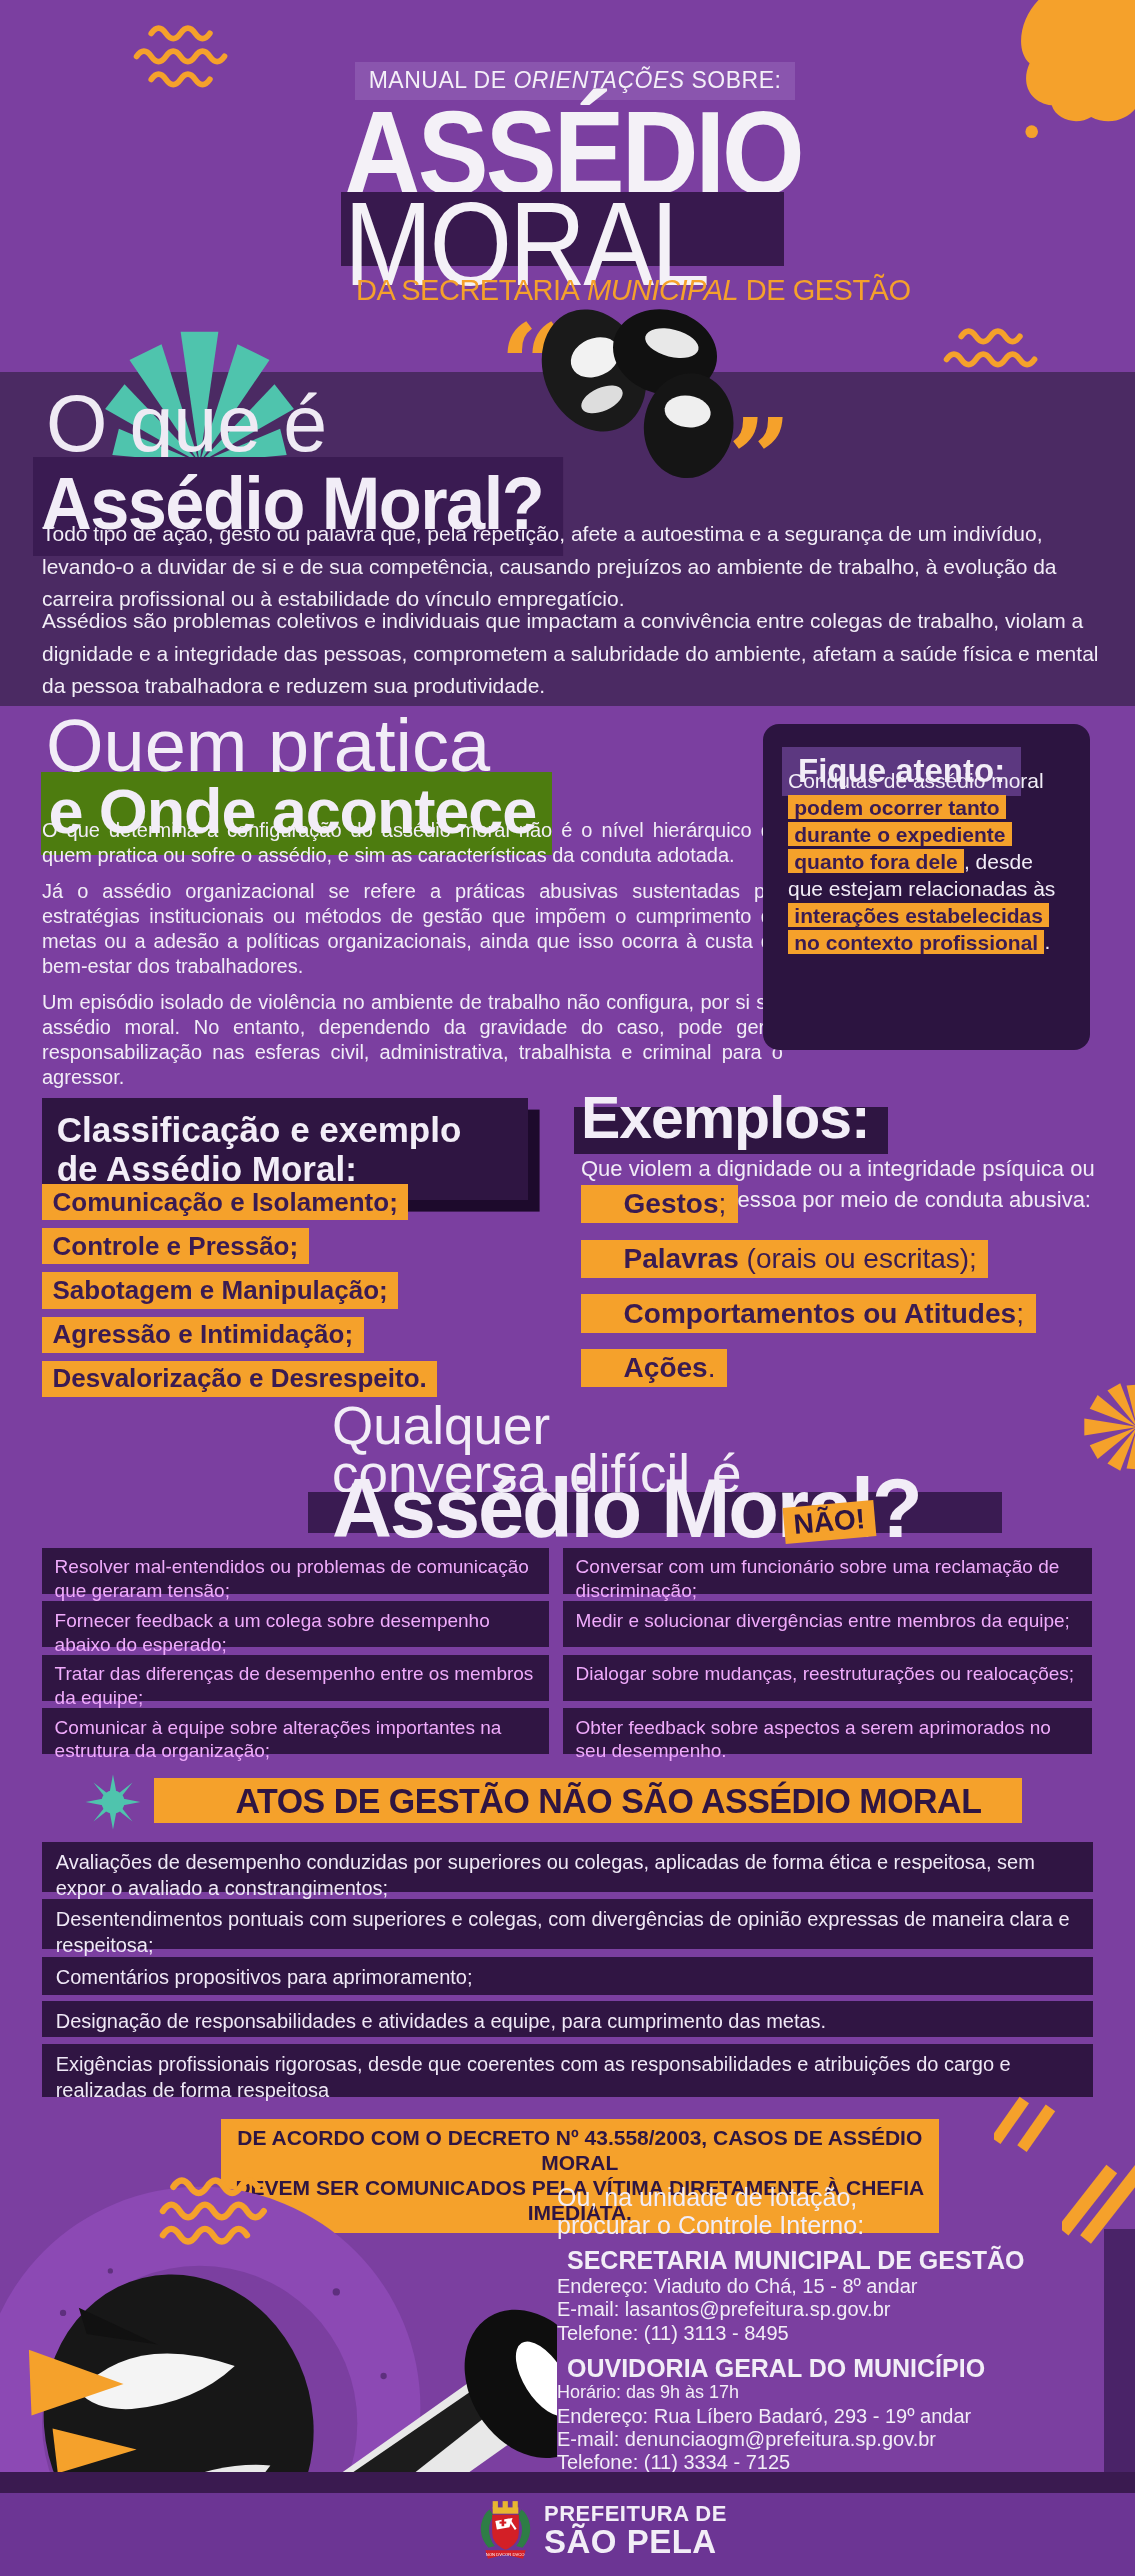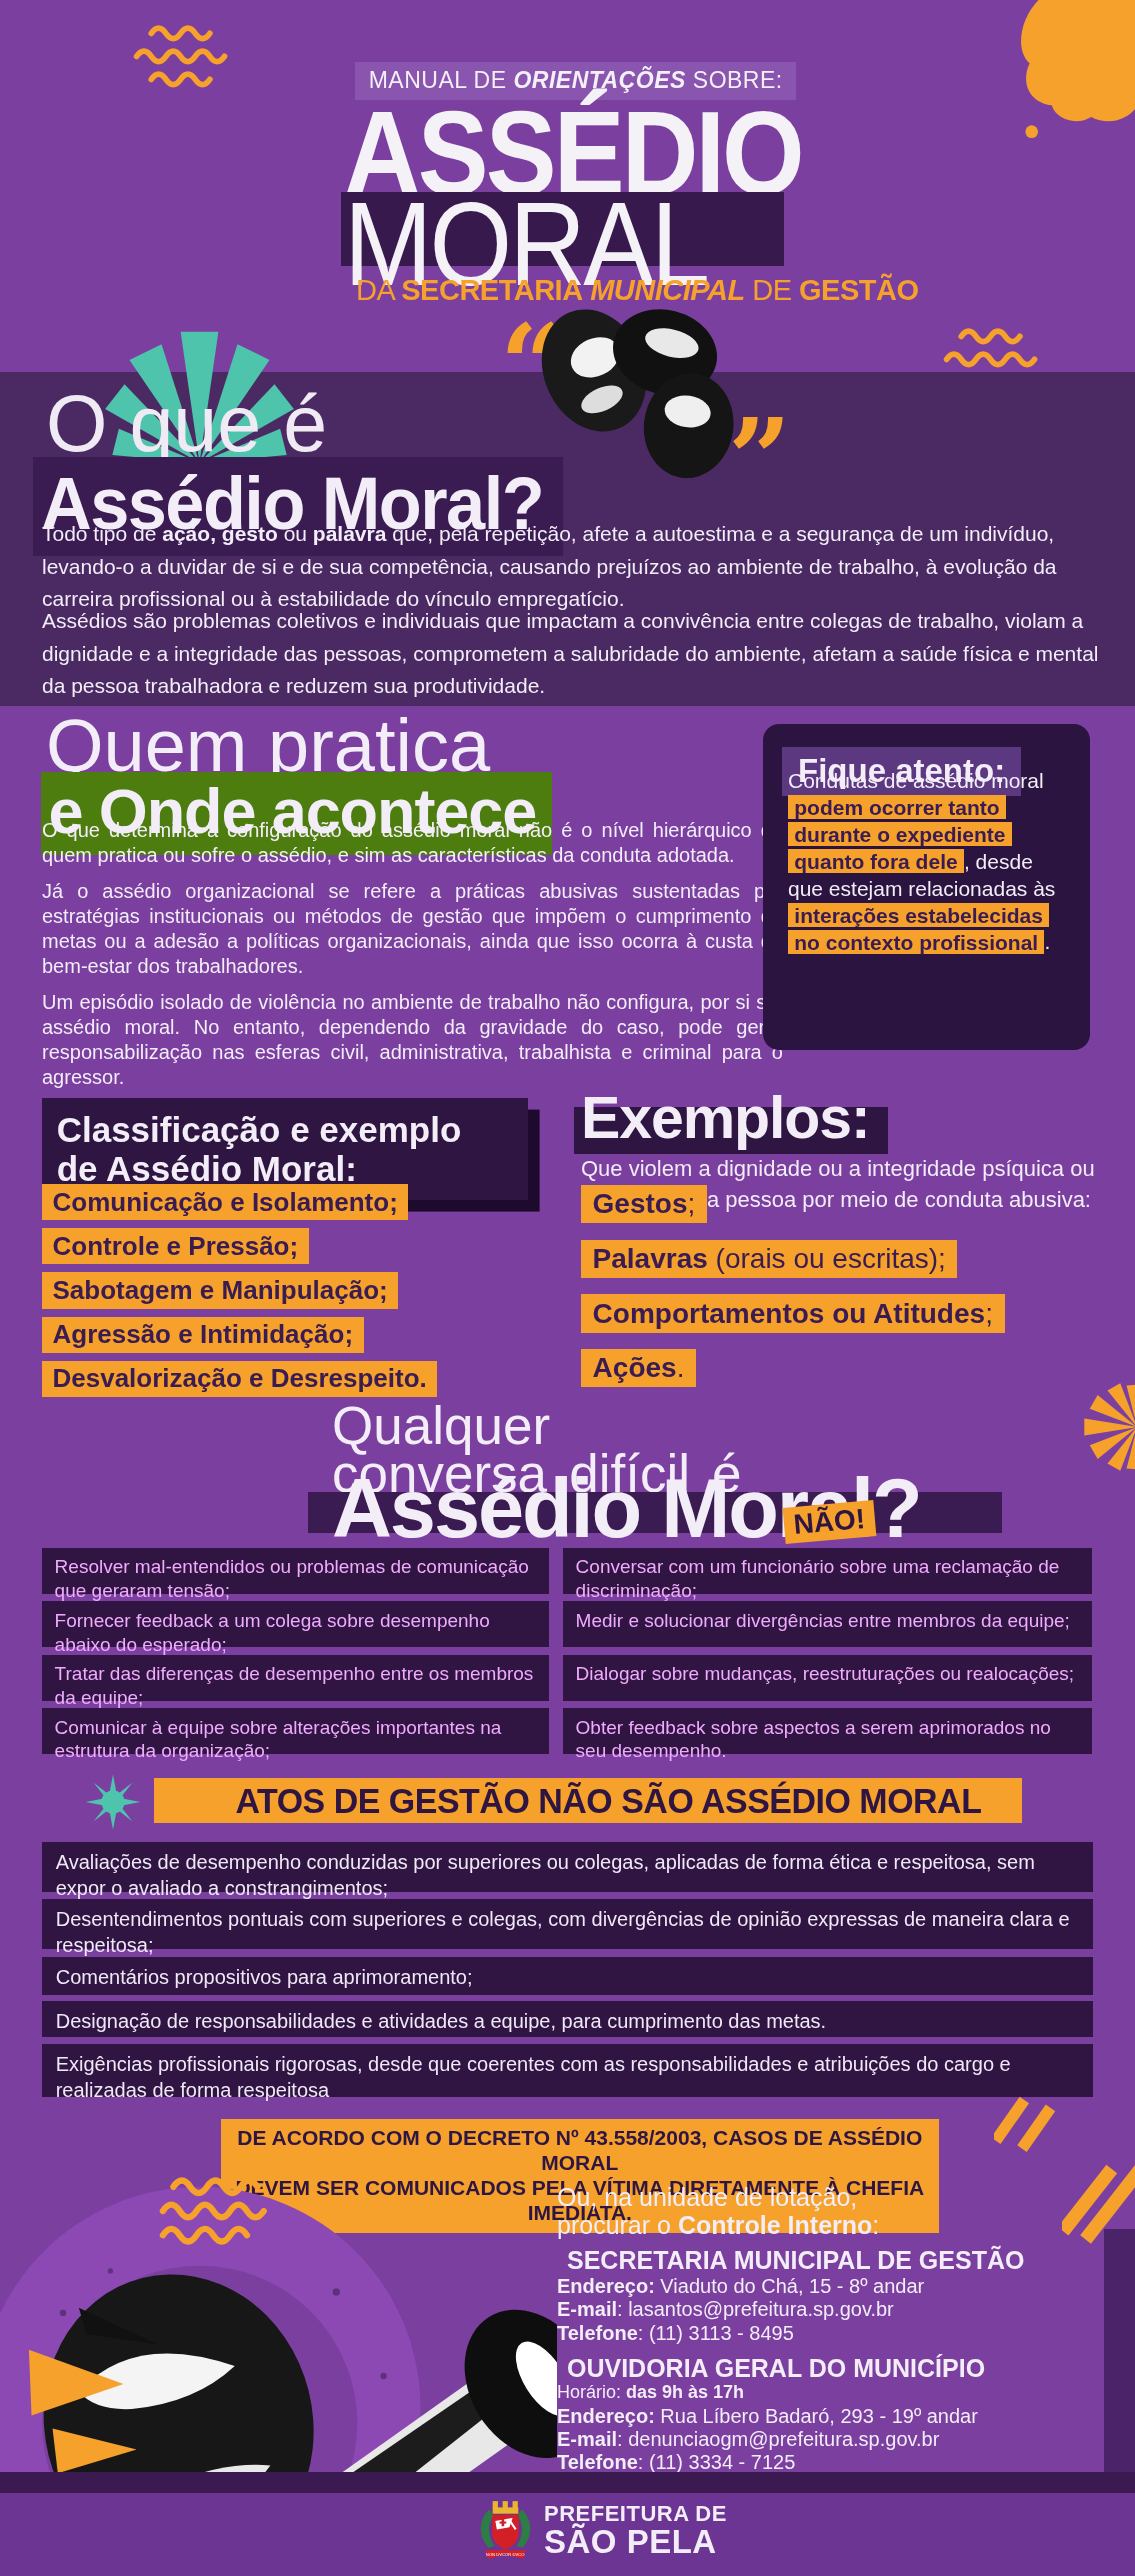--- a/index.html
+++ b/index.html
@@ -5,21 +5,21 @@
   html,body{margin:0;padding:0;}
   body{
     position:relative;
     width:1136px;height:2576px;
     background:#7B3FA0;
     font-family:"Liberation Sans",sans-serif;
     overflow:hidden;
     color:#F2EDF7;
   }
   .abs{position:absolute;}
-  .b{font-weight:700;}
+  .b{font-weight:400;}
   .i{font-style:italic;}
   .hl{background:#F5A12B;color:#3A1B52;font-weight:700;padding:0.5px 6.3px;
       box-decoration-break:clone;-webkit-box-decoration-break:clone;}
   
   .kicker{left:355px;top:62px;background:#8A55AE;padding:5.3px 13.7px;
           font-size:23px;letter-spacing:0.5px;color:#F4F0F8;}
   .title-line{left:344px;font-weight:700;color:#F4F1F7;line-height:1;
               letter-spacing:-3.2px;transform:scaleX(.9);transform-origin:left top;
               font-size:118px;}
   .title1{top:94px;}
@@ -58,21 +58,21 @@
   .tag-item{display:table;margin-bottom:8px;background:#F5A12B;color:#3A1B52;
             font-weight:700;font-size:26px;padding:2.6px 10.5px;}
   .ex-head{left:581px;top:1084px;position:absolute;display:inline-block;font-size:59px;
            font-weight:700;letter-spacing:-1.1px;z-index:1;}
   .ex-head::before{content:"";position:absolute;left:-7.4px;top:23px;right:-19px;bottom:-2.1px;
                    background:#2F1542;z-index:-1;}
   .ex-intro{left:581px;top:1154px;width:515px;font-size:22px;line-height:1.4;}
   .ex-list{left:581px;top:1185px;}
   .ex-item{display:table;margin-bottom:16.3px;background:#F5A12B;color:#3A1B52;
            font-size:28px;padding:3.2px 11.6px;}
-  .ex-item .lead{font-weight:700;}
+  .ex-item .lead{font-weight:700;margin-left:31px;}
   
   .q-l1{left:332px;top:1399px;font-size:53px;line-height:1;}
   .q-l2{left:332px;top:1447px;font-size:53px;line-height:1;word-spacing:7.4px;}
   .q-l3-wrap{left:308px;top:1467px;width:699px;height:68px;}
   .q-band{position:absolute;left:0;top:25px;width:694px;height:41px;background:#3A1B52;}
   .q-l3{position:absolute;left:24px;top:0;font-size:83px;font-weight:700;
         letter-spacing:-2.1px;line-height:1;}
   .q-tag{left:784px;top:1504px;background:#F5A12B;color:#2F1542;font-weight:700;
          font-size:28px;padding:2.1px 9.5px;transform:rotate(-5deg);}
   

